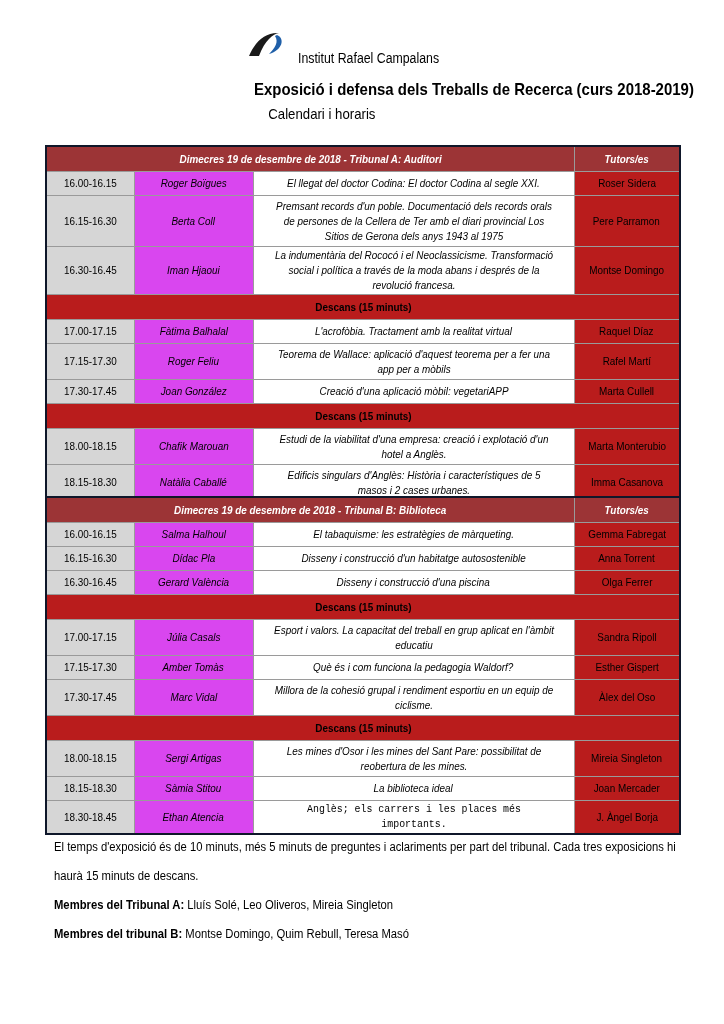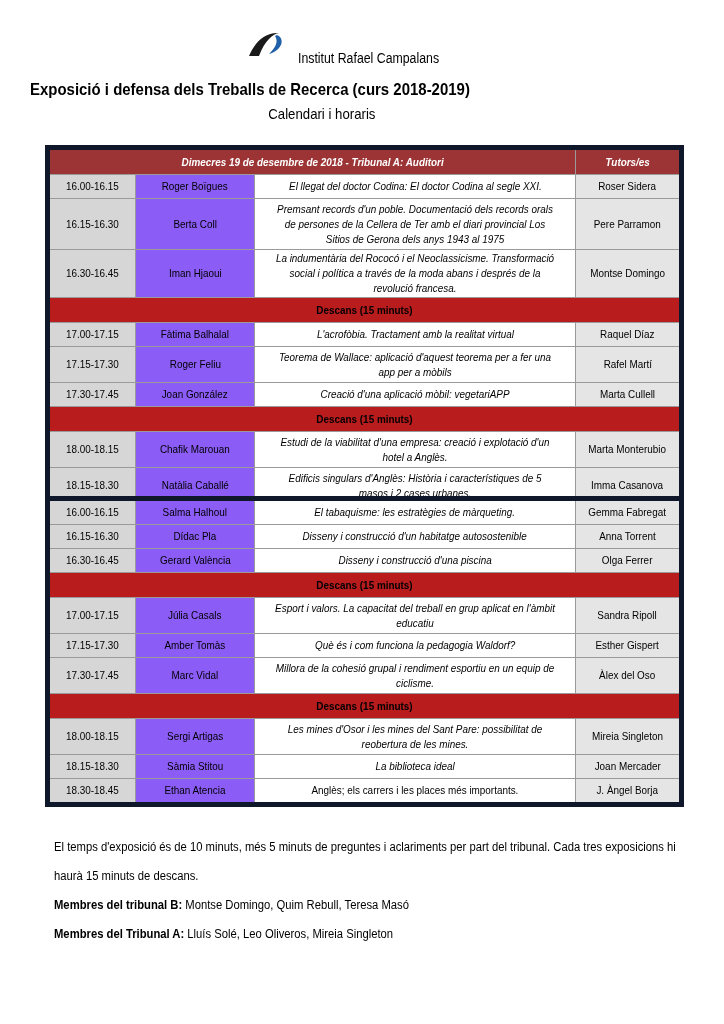--- a/index.html
+++ b/index.html
@@ -1,37 +1,37 @@
 <!DOCTYPE html>
 <html><head>
 <meta charset="utf-8">
 <style>
   html, body { margin: 0; padding: 0; background: #ffffff; }
   body { width: 724px; height: 1024px; position: relative; font-family: "Liberation Sans", sans-serif; color: #000; overflow: hidden; }
   .header { position: absolute; left: 0; top: 0; width: 724px; }
   .logo { position: absolute; left: 247px; top: 30px; width: 40px; height: 28px; }
   .inst { position: absolute; left: 298px; top: 50px; font-size: 14px; transform: scaleX(0.88); transform-origin: left top; }
-  .title { position: absolute; left: 0; width: 724px; top: 80px; text-align: left; font-size: 17px; font-weight: bold; }
+  .title { position: absolute; left: 0; width: 724px; top: 80px; text-align: right; font-size: 17px; font-weight: bold; }
   .title span { display: inline-block; transform: scaleX(0.88); }
   .subtitle { position: absolute; left: 0; width: 644px; top: 105px; text-align: center; font-size: 15px; }
   .subtitle span { display: inline-block; transform: scaleX(0.88); }
 
-  table.sched { position: absolute; left: 45px; width: 634px; border-collapse: collapse; border: 5px solid #0f172a; font-size: 11px; table-layout: fixed; padding-left: 32px; }
+  table.sched { position: absolute; left: 45px; width: 634px; border-collapse: collapse; border: 2px solid #0f172a; font-size: 11px; table-layout: fixed; padding-left: 32px; }
   table.sched td { border: 1px solid #9a9a9a; text-align: center; vertical-align: middle; padding: 1px 4px; line-height: 15px; }
   table.sched td span.c { display: inline-block; transform: scaleX(0.9); }
   .hdr td { background: #9c3436; color: #fff; font-style: italic; font-weight: bold; height: 22px; border-color: #7b2527; }
   .col-time { width: 88px; }
   .col-name { width: 119px; }
   .col-topic { width: 321px; }
   .col-tutor { width: 106px; }
   td.time { background: #d6d6d6; }
-  td.name { background: #8b5cf6; }
+  td.name { background: #d946ef; font-style: italic; }
   td.topic { background: #fff; font-style: italic; }
-  td.topic.plain { font-style: normal; }
-  td.tutor { background: #e5e5e5; }
+  td.topic.plain { font-style: normal; font-family: Liberation Mono, monospace; }
+  td.tutor { background: #b91c1c; }
   tr.brk td { background: #b91c1c; font-weight: bold; height: 22px; }
   tr.r1 td { height: 21px; margin-left: 24px; }
   tr.r2 td { height: 33px; }
   tr.r3 td { height: 48px; }
 
   .notes { position: absolute; left: 48px; top: 830px; width: 640px; font-size: 12.5px; line-height: 23px; }
   .notes p { margin: 6px; }
   .notes .sx { display: inline-block; transform: scaleX(0.9); transform-origin: left; white-space: nowrap; }
   .notes b { font-weight: bold; }
 </style>
@@ -118,20 +118,24 @@
   </table>
 
 <table class="sched" style="top:496px;">
   <colgroup>
       <col class="col-time">
       <col class="col-name">
       <col class="col-topic">
       <col class="col-tutor">
     </colgroup>
   <tbody>
+      <tr class="hdr">
+    <td colspan="3"><span class="c">Dimecres 19 de desembre de 2018 - Tribunal B: Biblioteca</span></td>
+    <td><span class="c">Tutors/es</span></td>
+  </tr>
   <tr class="r1">
     <td class="time"><span class="c">16.00-16.15</span></td>
     <td class="name"><span class="c">Salma Halhoul</span></td>
     <td class="topic"><span class="c">El tabaquisme: les estratègies de màrqueting.</span></td>
     <td class="tutor"><span class="c">Gemma Fabregat</span></td>
   </tr>
   <tr class="r1">
     <td class="time"><span class="c">16.15-16.30</span></td>
     <td class="name"><span class="c">Dídac Pla</span></td>
     <td class="topic"><span class="c">Disseny i construcció d'un habitatge autosostenible</span></td>
@@ -184,15 +188,15 @@
     <td class="name"><span class="c">Ethan Atencia</span></td>
     <td class="topic plain"><span class="c">Anglès; els carrers i les places més importants.</span></td>
     <td class="tutor"><span class="c">J. Àngel Borja</span></td>
   </tr>
 </tbody>
   </table>
 
 <div class="notes">
   <p><span class="sx">El temps d'exposició és de 10 minuts, més 5 minuts de preguntes i aclariments per part del tribunal. Cada tres exposicions hi</span></p>
   <p><span class="sx">haurà 15 minuts de descans.</span></p>
+  <p><span class="sx"><b>Membres del Tribunal A:</b><span> Lluís Solé, Leo Oliveros, Mireia Singleton</span></span></p>
   <p><span class="sx"><b>Membres del tribunal B:</b><span> Montse Domingo, Quim Rebull, Teresa Masó</span></span></p>
-  <p><span class="sx"><b>Membres del Tribunal A:</b><span> Lluís Solé, Leo Oliveros, Mireia Singleton</span></span></p>
 </div>
 
 </body></html>

